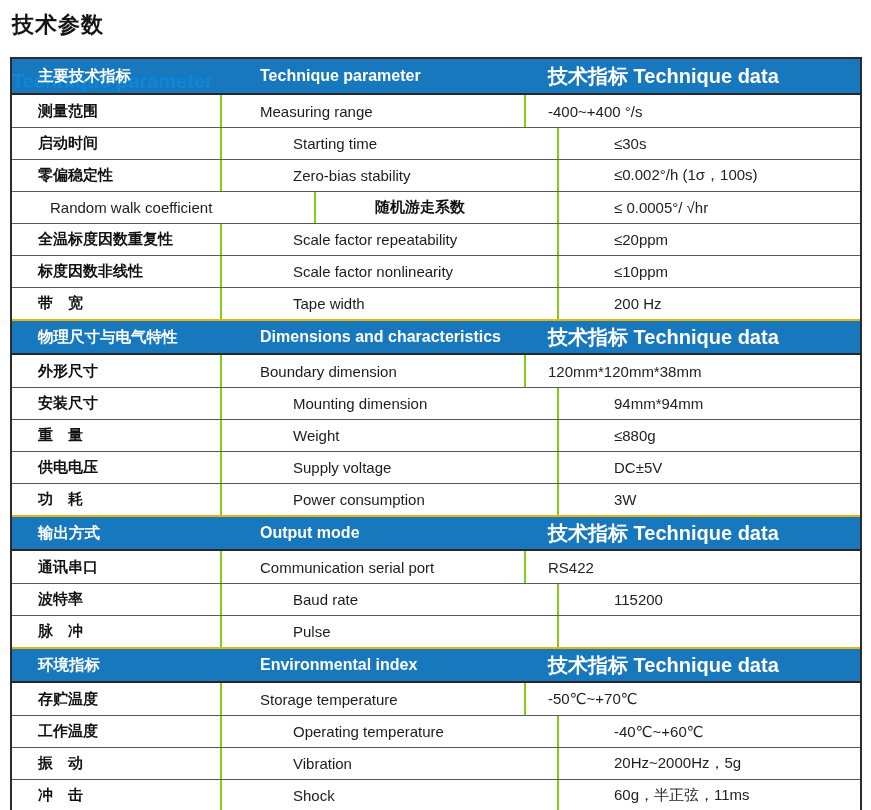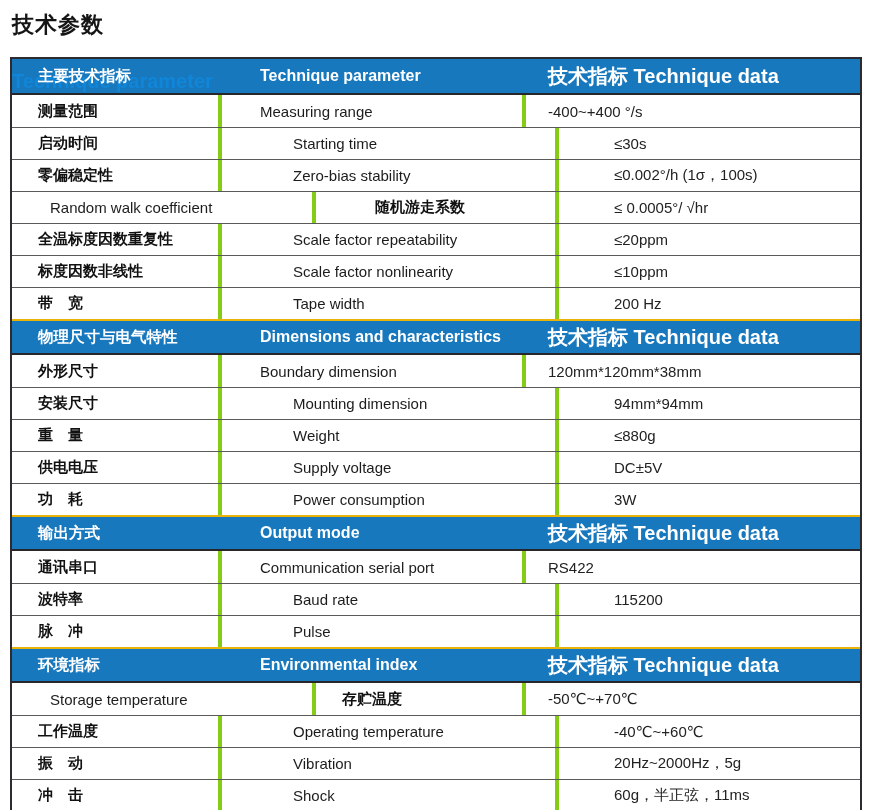--- a/index.html
+++ b/index.html
@@ -64,21 +64,21 @@
     display: flex;
     align-items: center;
     box-sizing: border-box;
     white-space: nowrap;
     overflow: hidden;
   }
   .c1 { width: 210px; }
   .c2 { width: 304px; }
   .c3 { flex: 1; }
   .t-row.data .c1,
-  .t-row.data .c2 { border-right: 4px solid #84cc16; }
+  .t-row.data .c2 { border-right: 2px solid #84cc16; }
   
   .t-row.data .c1 {
     padding-left: 26px;
     font-size: 15px;
     font-weight: bold;
     color: #111111;
   }
   .t-row.data .c2 {
     padding-left: 38px;
     font-size: 15px;
@@ -195,22 +195,22 @@
     <div class="cell c1">脉　冲</div>
     <div class="cell c2">Pulse</div>
     <div class="cell c3"></div>
   </div>
       <div class="t-row header">
     <div class="cell c1">环境指标</div>
     <div class="cell c2">Environmental index</div>
     <div class="cell c3">技术指标   Technique data</div>
   </div>
       <div class="t-row data">
+    <div class="cell c1">存贮温度</div>
     <div class="cell c2">Storage temperature</div>
-    <div class="cell c1">存贮温度</div>
     <div class="cell c3">-50℃~+70℃</div>
   </div>
       <div class="t-row data">
     <div class="cell c1">工作温度</div>
     <div class="cell c2">Operating temperature</div>
     <div class="cell c3">-40℃~+60℃</div>
   </div>
       <div class="t-row data">
     <div class="cell c1">振　动</div>
     <div class="cell c2">Vibration</div>

